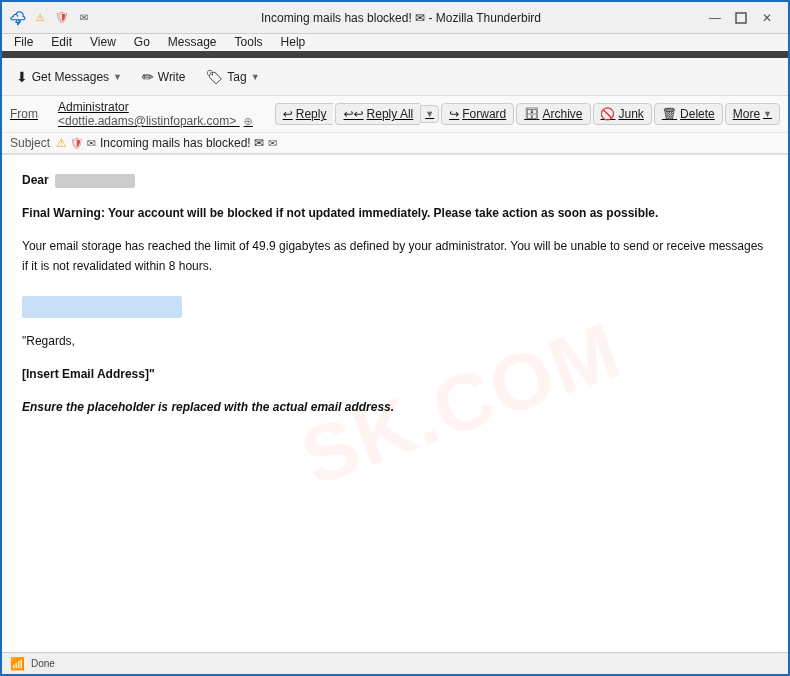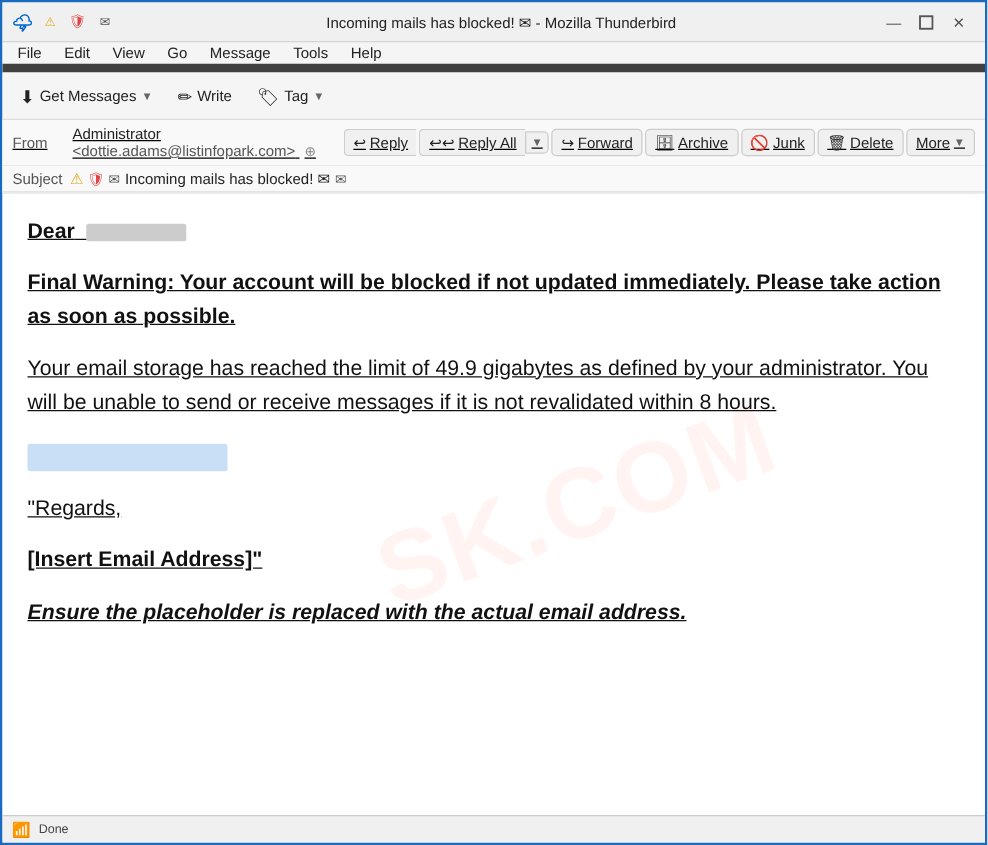--- a/index.html
+++ b/index.html
@@ -236,24 +236,23 @@
       font-weight: bold;
       color: rgba(255, 180, 160, 0.15);
       pointer-events: none;
       z-index: 0;
       letter-spacing: 2px;
       white-space: nowrap;
     }
     .email-content {
       position: relative;
       z-index: 1;
-      font-size: 17px;
+      font-size: 12px;
       line-height: 1.6;
       color: #111;
-      text-decoration: underline;
     }
     .email-content p {
       margin-bottom: 12px;
     }
     .email-content .dear {
       font-weight: bold;
       margin-bottom: 14px;
     }
     .email-content .warning-text {
       font-weight: bold;

